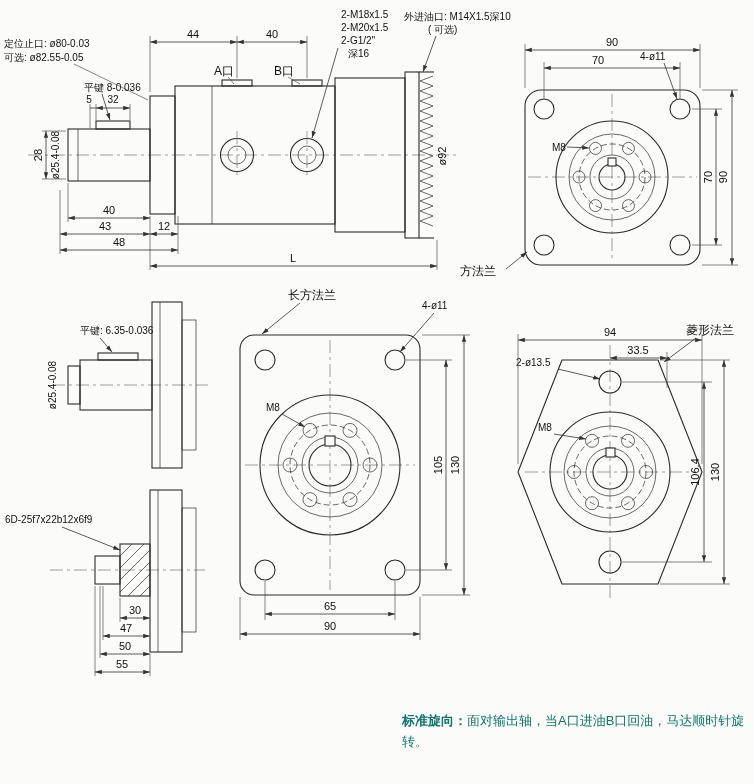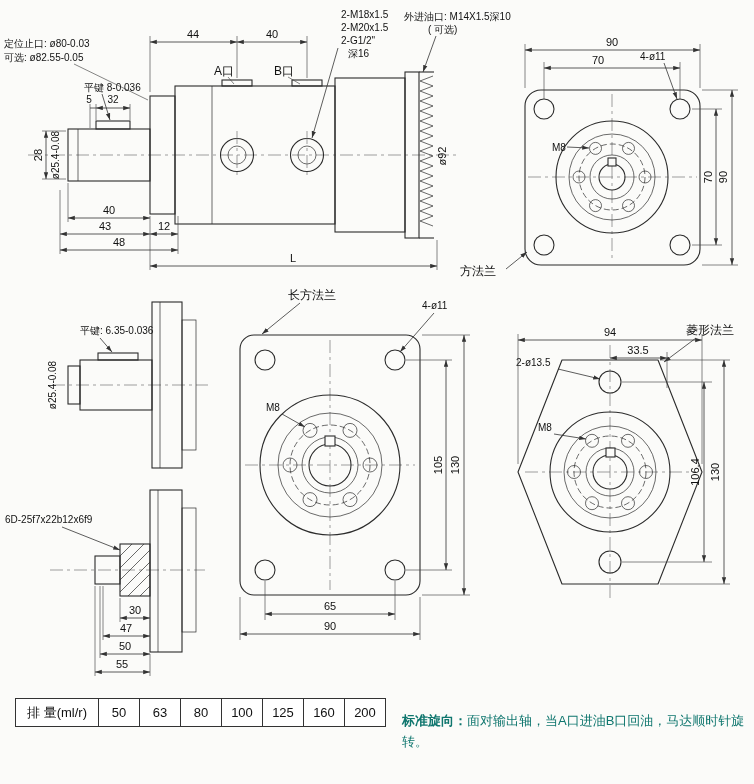--- a/index.html
+++ b/index.html
@@ -304,30 +304,20 @@
     <text x="126" y="632" text-anchor="middle">47</text>
     <line class="dim" x1="100" y1="654" x2="150" y2="654" marker-start="url(#arr)" marker-end="url(#arr)"></line>
     <text x="125" y="650" text-anchor="middle">50</text>
     <line class="dim" x1="95" y1="672" x2="150" y2="672" marker-start="url(#arr)" marker-end="url(#arr)"></line>
     <text x="122" y="668" text-anchor="middle">55</text>
   </g>
 </svg>
 
 <table class="spec-table">
   <tbody>
-        <tr>
-    <th>排 量(ml/r)</th>
-    <td>50</td>
-    <td>63</td>
-    <td>80</td>
-    <td>100</td>
-    <td>125</td>
-    <td>160</td>
-    <td>200</td>
-  </tr>
 </tbody>
     </table>
 
 <div class="note">
   <span class="nl">标准旋向：</span><span>面对输出轴，当A口进油B口回油，马达顺时针旋转。</span>
 </div>
 
 </div>
 
 </body></html>

